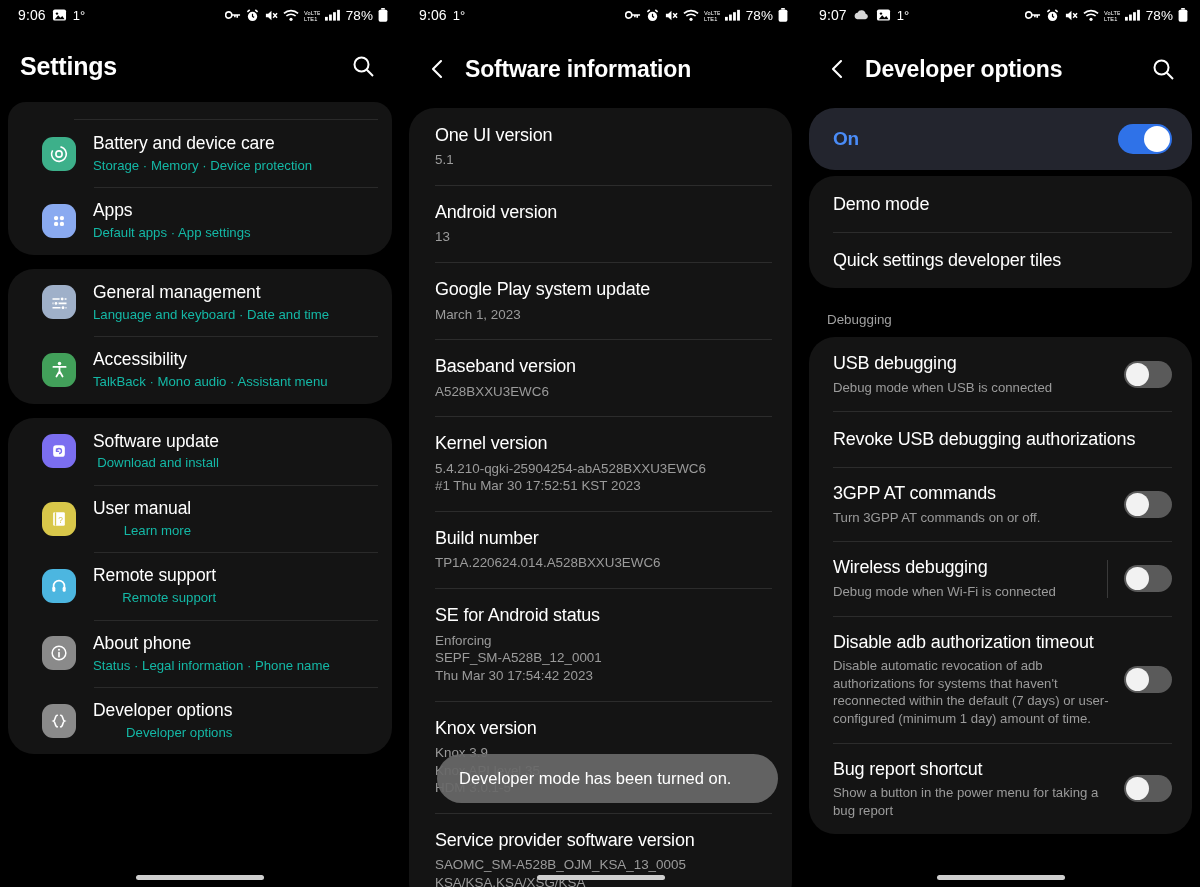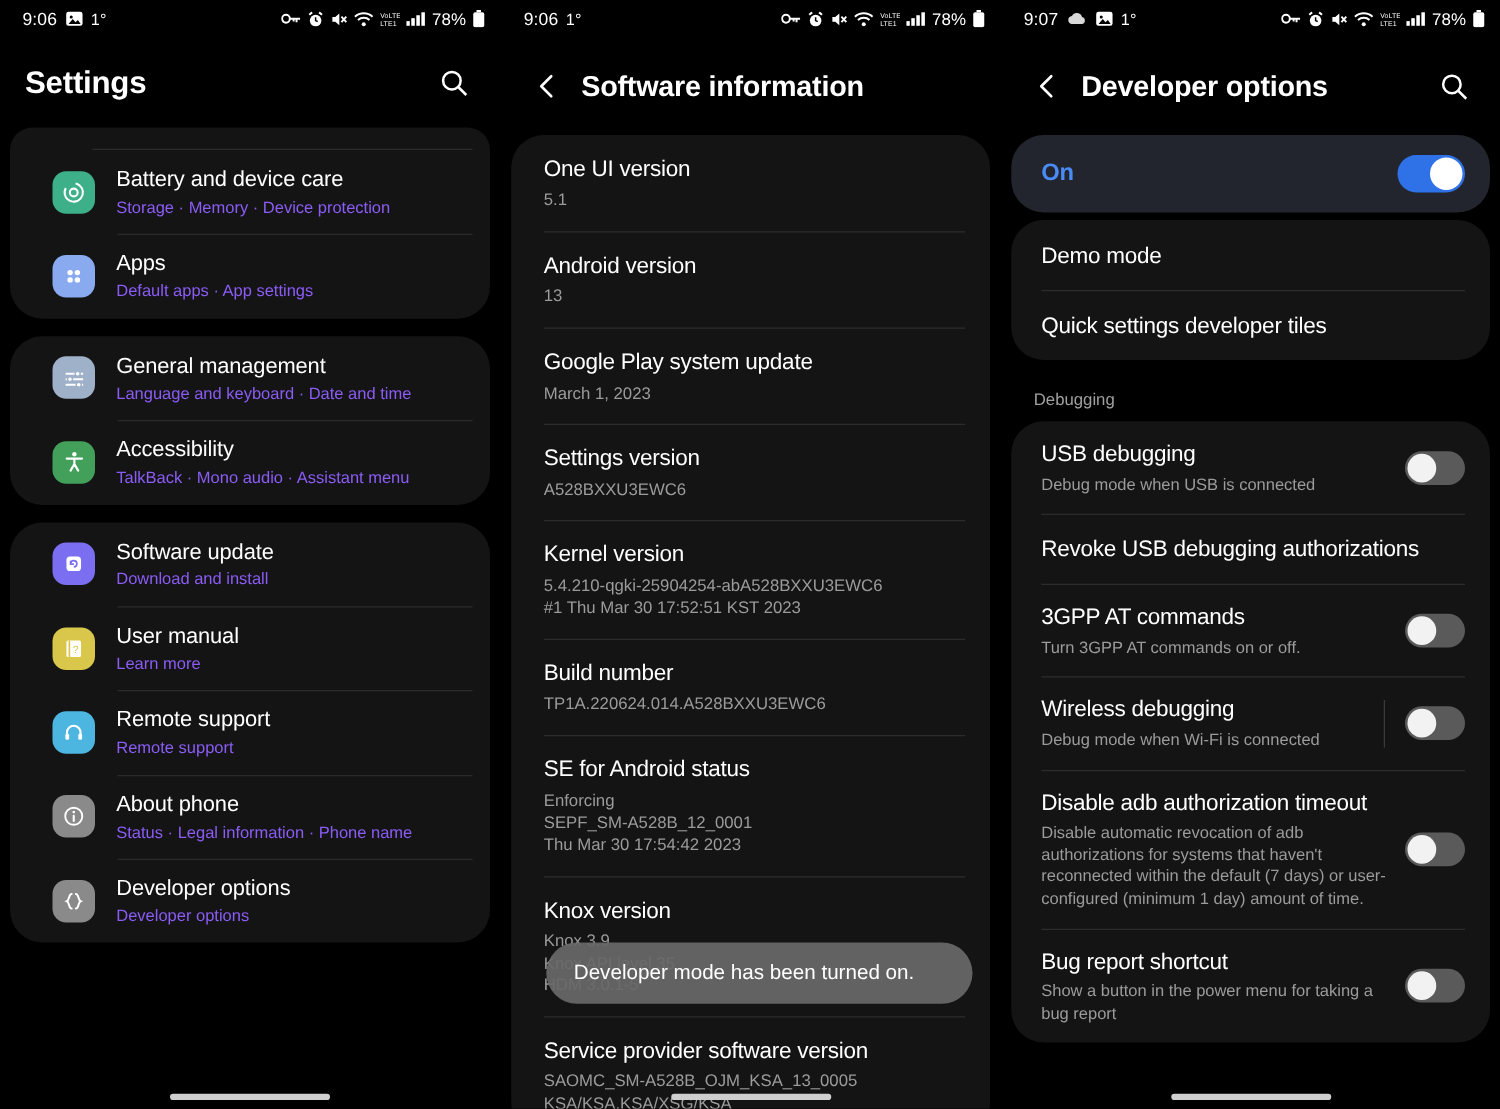--- a/index.html
+++ b/index.html
@@ -35,21 +35,21 @@
   .search{ width:34px; height:34px; display:flex; align-items:center; justify-content:center; }
   .card{ background:#141414; border-radius:26px; margin:0 8px 14px 8px; overflow:hidden; }
   .srow{ display:flex; align-items:center; padding:13px 16px 13px 14px; position:relative;margin-left:20px; }
   .srow + .srow::before{
     content:""; position:absolute; left:66px; right:14px; top:0; height:1px; background:#2a2a2a;
   }
   .sicon{ width:34px; height:34px; border-radius:11px; flex:0 0 34px; margin-right:17px;
           display:flex; align-items:center; justify-content:center; }
   .stext{ min-width:0; }
   .stitle{ font-size:17.5px; font-weight:400; color:#fff; line-height:1.25; letter-spacing:-.1px; }
-  .ssub{ font-size:13.2px; color:#8b5cf6; margin-top:3px; line-height:1.25; }
+  .ssub{ font-size:13.2px; color:#14b8a6; margin-top:3px; line-height:1.25;text-align:right; }
 
   
   .partial{ height:18px; background:#141414; margin:0 8px; border-radius:26px 26px 0 0; position:relative; }
   .partial::after{ content:""; position:absolute; left:66px; right:14px; bottom:0; height:1px; background:#2a2a2a; }
 
   
   .icard{ background:#141414; border-radius:26px; margin:0 8px; overflow:hidden; }
   .irow{ padding:16px 20px 16px 26px; position:relative; }
   .irow + .irow::before{
     content:""; position:absolute; left:26px; right:20px; top:0; height:1px; background:#2c2c2c;
@@ -375,21 +375,21 @@
       </div>
       <div class="irow">
         <div class="ititle">Android version</div>
         <div class="ival">13</div>
       </div>
       <div class="irow">
         <div class="ititle">Google Play system update</div>
         <div class="ival">March 1, 2023</div>
       </div>
       <div class="irow">
-        <div class="ititle">Settings version</div>
+        <div class="ititle">Baseband version</div>
         <div class="ival">A528BXXU3EWC6</div>
       </div>
       <div class="irow">
         <div class="ititle">Kernel version</div>
         <div class="ival" style="white-space:pre-line">5.4.210-qgki-25904254-abA528BXXU3EWC6
 #1 Thu Mar 30 17:52:51 KST 2023</div>
       </div>
       <div class="irow">
         <div class="ititle">Build number</div>
         <div class="ival">TP1A.220624.014.A528BXXU3EWC6</div>

